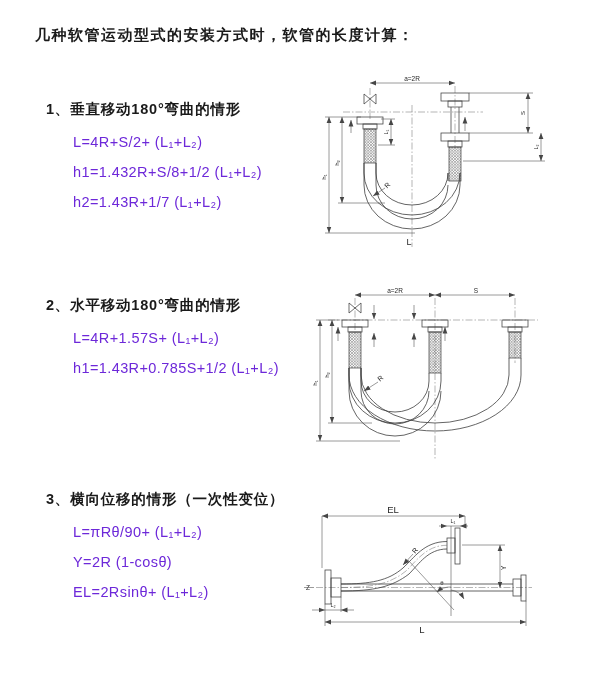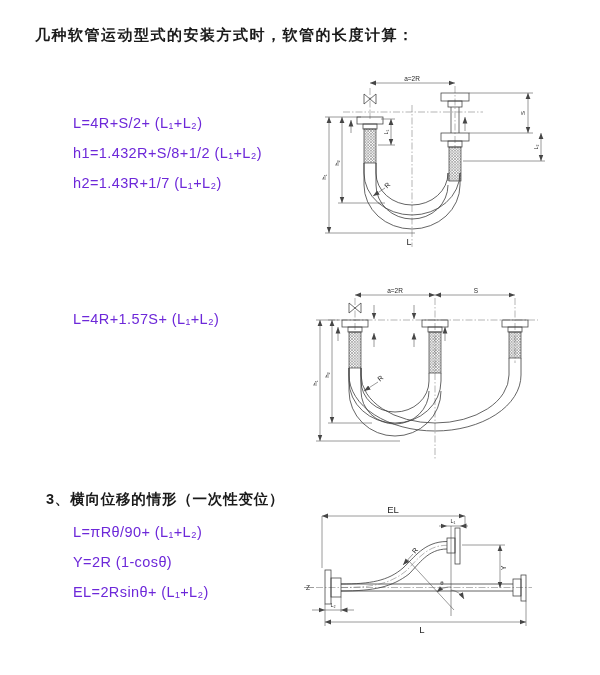--- a/index.html
+++ b/index.html
@@ -28,30 +28,33 @@
   .cl{stroke:#6a6a6a;stroke-width:0.5;stroke-dasharray:7 2 1.5 2;fill:none;}
   .lbl{fill:#2a2a2a;font-family:"Liberation Sans","DejaVu Sans",sans-serif;}
   .braid{stroke:#3d3d3d;stroke-width:0.7;}
 </style>
 </head>
 <body>
 
 <div class="page-title">几种软管运动型式的安装方式时，软管的长度计算：</div>
 
 <div class="section sec1">
+  <div class="sec-heading">1、垂直移动180°弯曲的情形</div>
   <div class="formulas">
     <div class="formula">L=4R+S/2+ (L₁+L₂)</div>
     <div class="formula">h1=1.432R+S/8+1/2 (L₁+L₂)</div>
     <div class="formula">h2=1.43R+1/7 (L₁+L₂)</div>
   </div>
 </div>
 
 <div class="section sec2">
+  <div class="sec-heading">2、水平移动180°弯曲的情形</div>
   <div class="formulas">
     <div class="formula">L=4R+1.57S+ (L₁+L₂)</div>
+    <div class="formula">h1=1.43R+0.785S+1/2 (L₁+L₂)</div>
   </div>
 </div>
 
 <div class="section sec3">
   <div class="sec-heading">3、横向位移的情形（一次性变位）</div>
   <div class="formulas">
     <div class="formula">L=πRθ/90+ (L₁+L₂)</div>
     <div class="formula">Y=2R (1-cosθ)</div>
     <div class="formula">EL=2Rsinθ+ (L₁+L₂)</div>
   </div>

